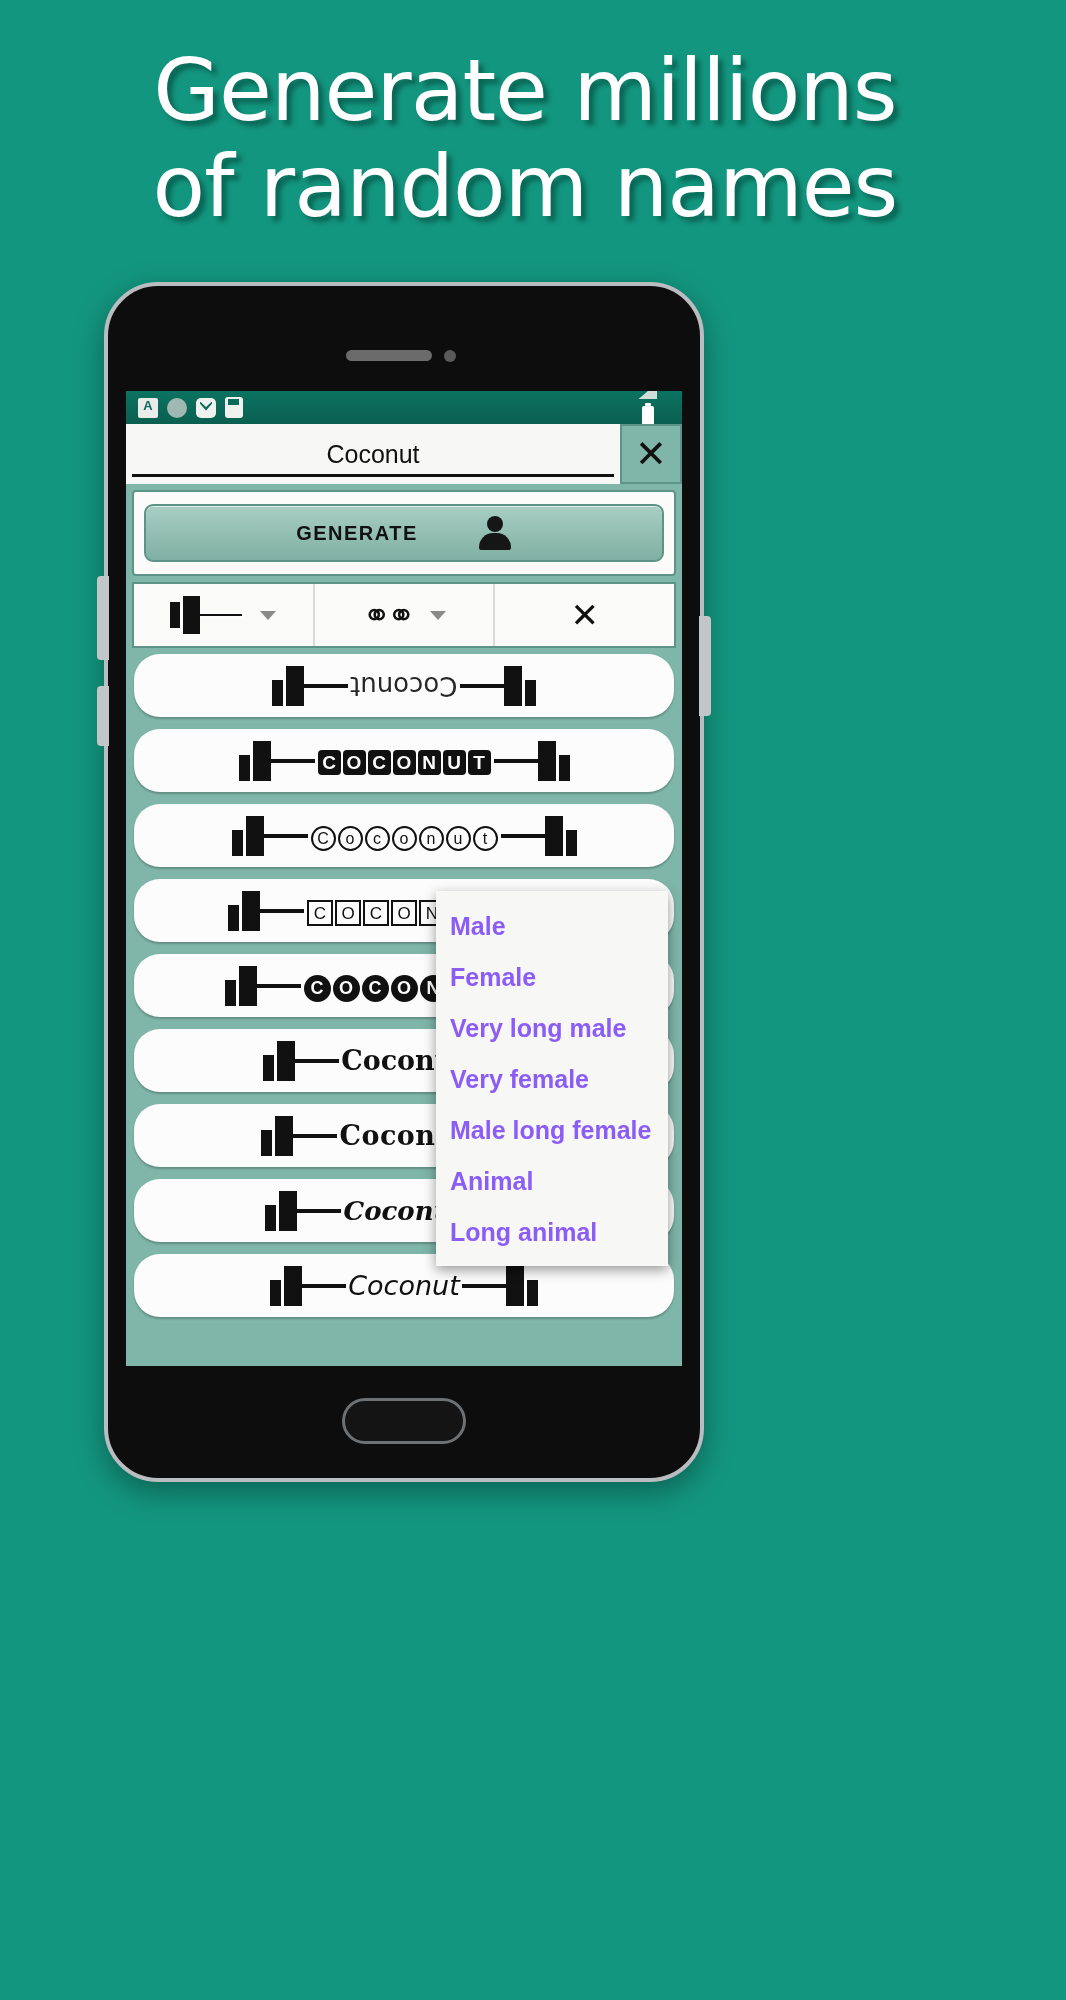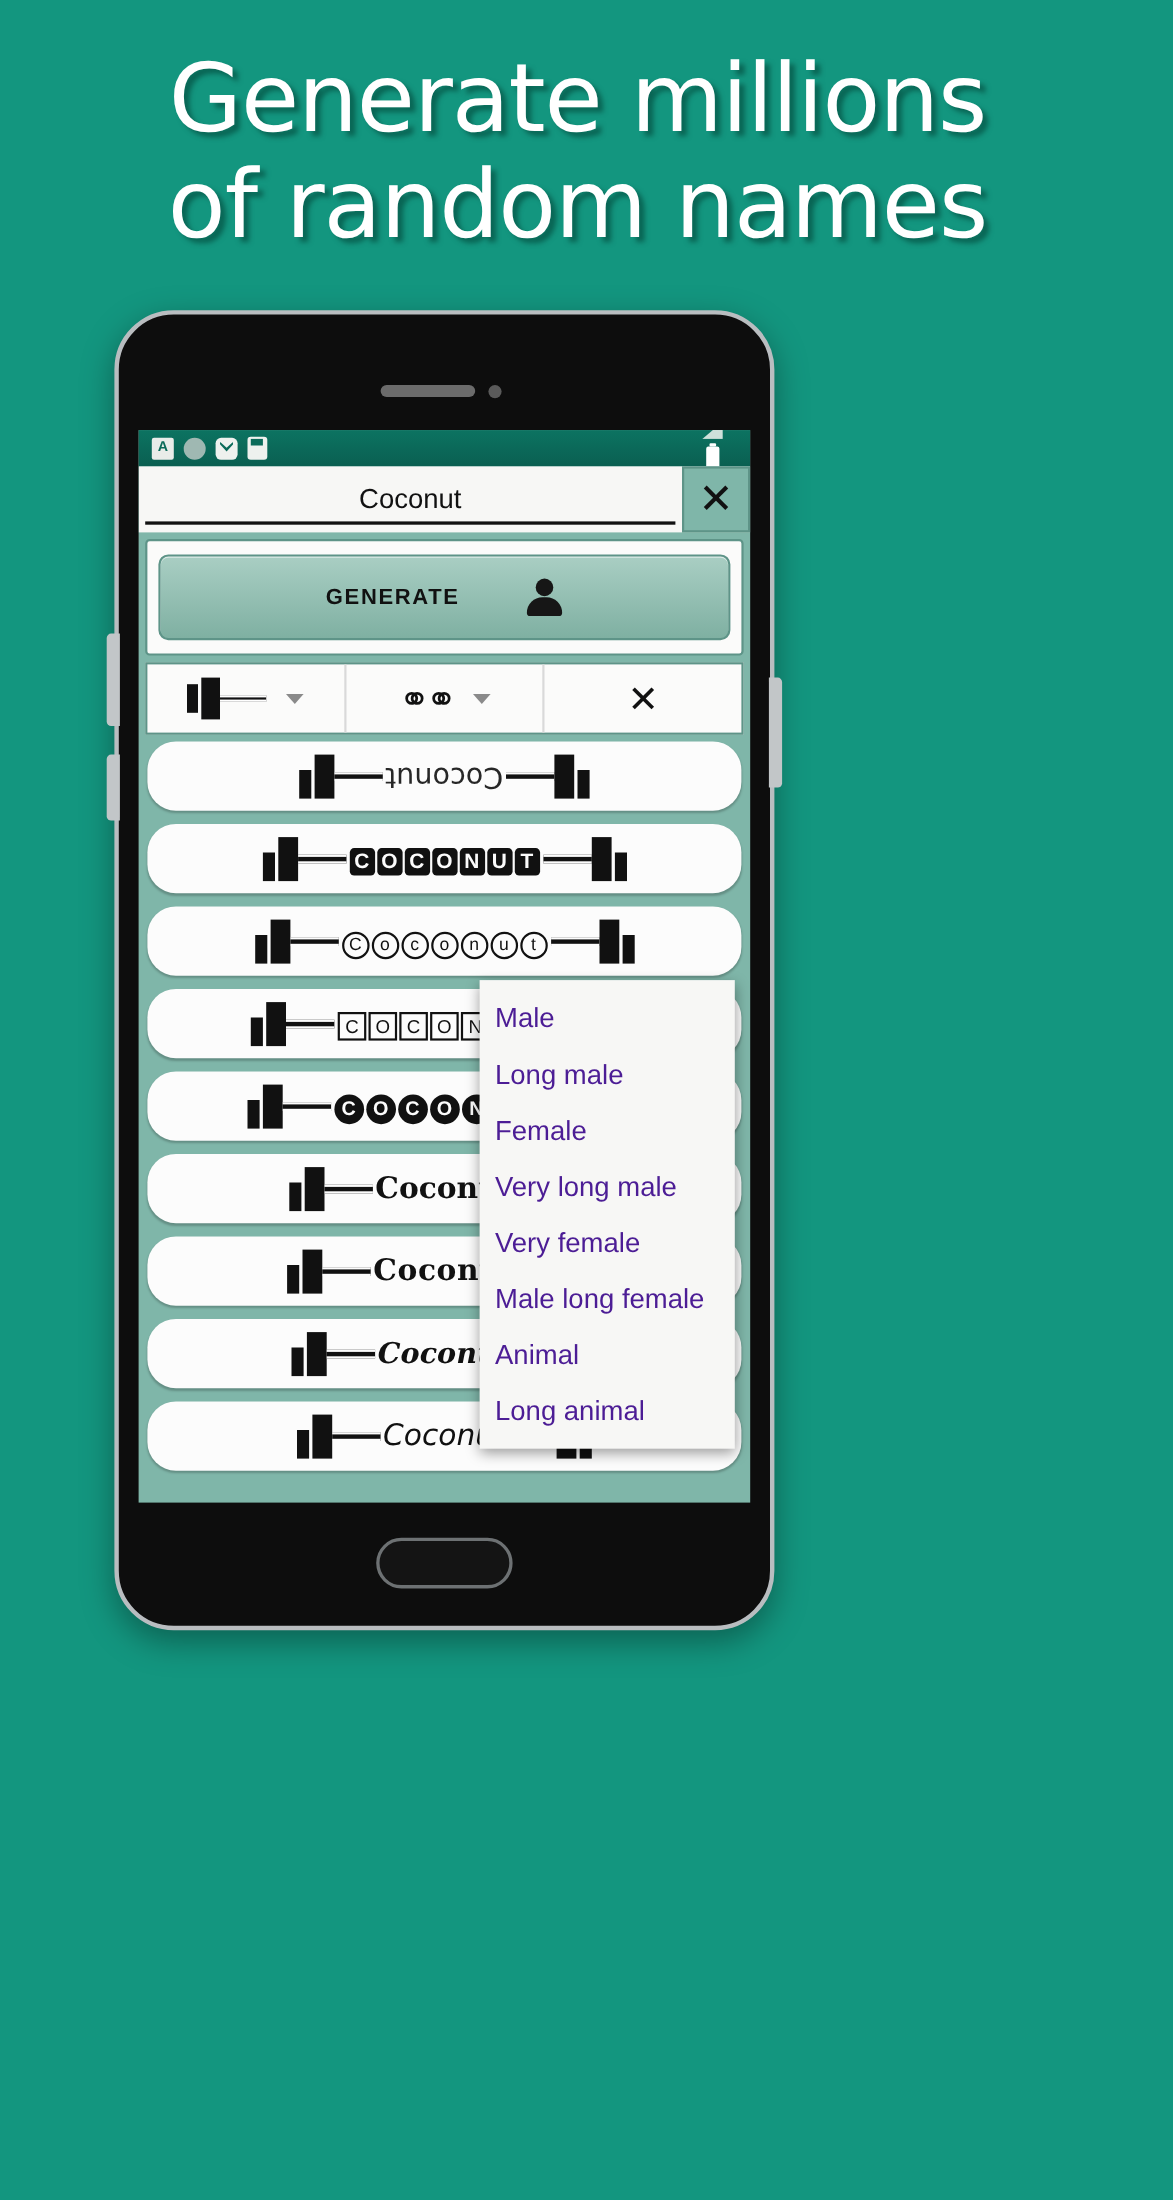--- a/index.html
+++ b/index.html
@@ -105,21 +105,21 @@
     border:2px solid #5e9488;
   }
   .close-x{ font-size:38px; color:#111; line-height:1; font-weight:300;}
 
   
   .genpanel{
     margin:6px; background:#fbfbfa; border:2px solid #5e9488; border-radius:4px;
     padding:12px 10px; 
   }
   .gen-btn{
-    height:78px; border-radius:9px; border:2px solid #5e9488;
+    height:58px; border-radius:9px; border:2px solid #5e9488;
     background:linear-gradient(#a9cec3,#7fb0a2);
     display:flex; align-items:center; justify-content:center; gap:60px;
     box-shadow:inset 0 1px 0 rgba(255,255,255,.6);
   }
   .gen-label{ font-size:20px; letter-spacing:1.5px; color:#111; font-weight:bold;}
   .person-ic{ width:34px;height:34px;position:relative;}
   .person-ic:before{content:"";position:absolute;left:9px;top:0;width:16px;height:16px;
     border-radius:50%;background:#161616;}
   .person-ic:after{content:"";position:absolute;left:1px;top:17px;width:32px;height:17px;
     border-radius:15px 15px 3px 3px;background:#161616;}
@@ -170,21 +170,21 @@
   .name.n-italic{ font-family:"DejaVu Sans", sans-serif; font-style:italic; font-size:27px;}
   .name.n-partial{ font-family:"DejaVu Sans", sans-serif; font-size:26px;
     transform:scaleY(-1) scaleX(-1); display:inline-block; opacity:.9;}
 
   
   .dropdown{
     position:absolute; left:310px; top:500px; width:232px;
     background:#f7f7f5; box-shadow:0 4px 12px rgba(0,0,0,.4);
     padding:10px 0 8px 0; z-index:40;
   }
-  .dd-item{ font-size:25px; color:#4c1d95; padding:11px 12px 11px 14px; white-space:nowrap;}
+  .dd-item{ font-size:25px; color:#8b5cf6; padding:11px 12px 11px 14px; white-space:nowrap;font-weight:bold;}
 </style>
 </head>
 <body>
 
 <div class="headline">
   <div>Generate millions</div>
   <div>of random names</div>
 </div>
 
 <div class="phone">
@@ -380,21 +380,20 @@
             <span class="lcap">
               <span class="cap-b" style="margin-left:0"></span>
               <span class="cap-s" style="margin-left:3px"></span>
             </span>
           </div>
         </div>
       </div>
 
     <div class="dropdown">
         <div class="dd-item">Male</div>
-        <div class="dd-item">Long male</div>
         <div class="dd-item">Female</div>
         <div class="dd-item">Very long male</div>
         <div class="dd-item">Very female</div>
         <div class="dd-item">Male long female</div>
         <div class="dd-item">Animal</div>
         <div class="dd-item">Long animal</div>
       </div>
 
   </div>
 

